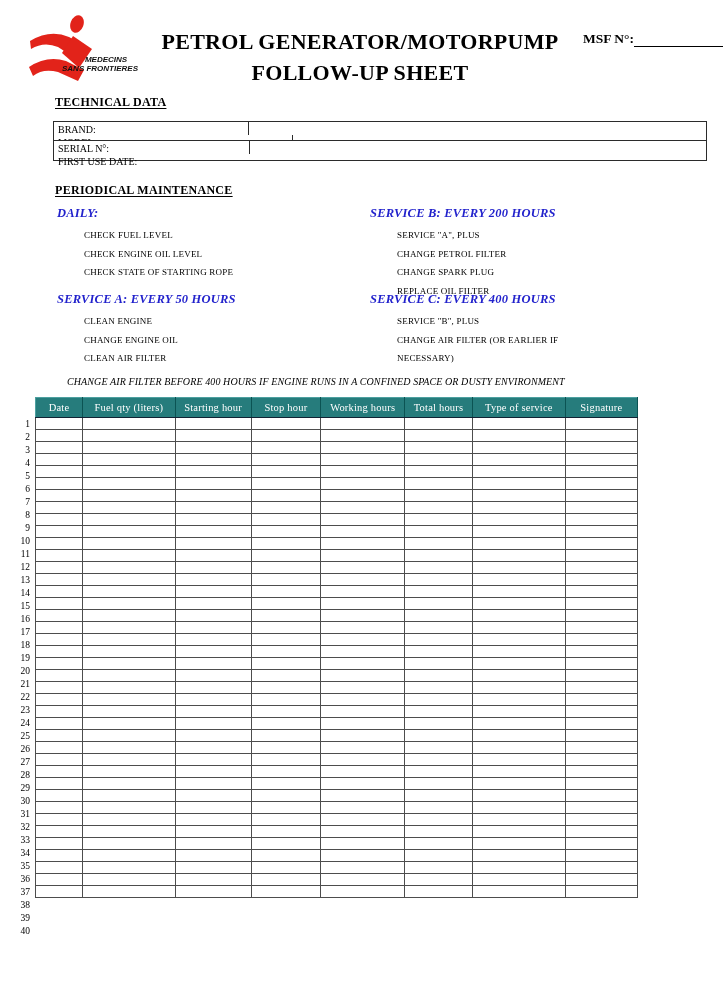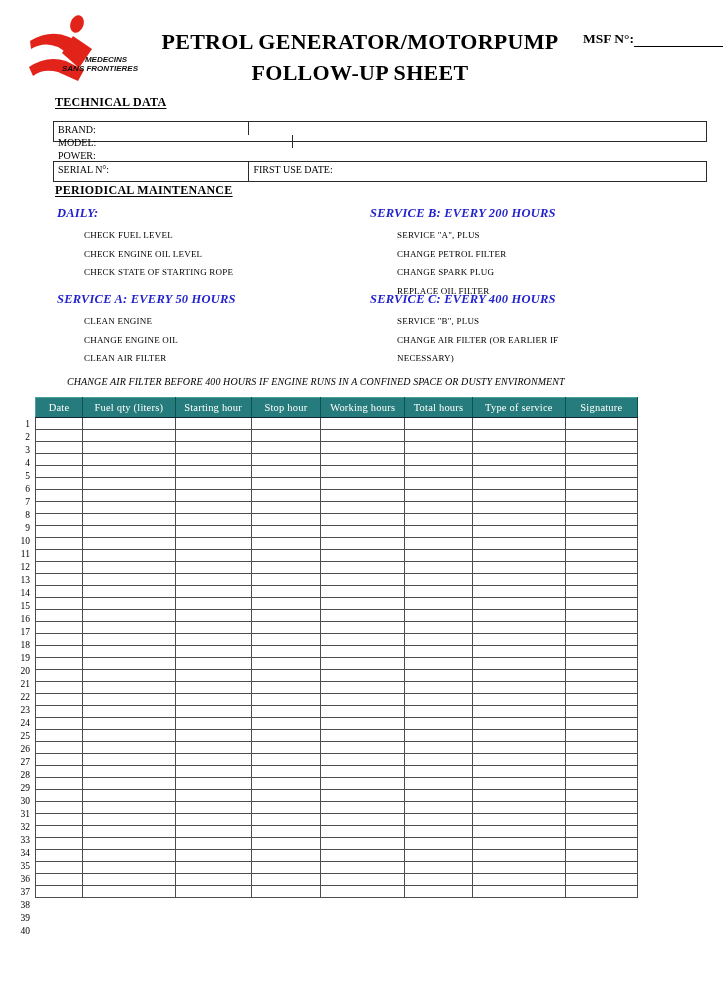--- a/index.html
+++ b/index.html
@@ -81,21 +81,21 @@
   </div>
 
   <div class="sec-head" style="left:55px;top:95px;">TECHNICAL DATA</div>
 
   <div class="tech-row" style="top:121px;flex-direction:column;">
     <div class="tech-cell" style="width:195px;"><span>BRAND:</span></div>
     <div class="tech-cell" style="width:239px;"><span>MODEL:</span></div>
     <div class="tech-cell" style="width:220px;"><span>POWER:</span></div>
   </div>
 
-  <div class="tech-row" style="top:161px;">
+  <div class="tech-row" style="top:140px;flex-direction:column;">
     <div class="tech-cell" style="width:196px;"><span>SERIAL N°:</span></div>
     <div class="tech-cell" style="width:458px;"><span>FIRST USE DATE:</span></div>
   </div>
 
   <div class="sec-head" style="left:55px;top:183px;">PERIODICAL MAINTENANCE</div>
 
   <div class="maint-sec" style="left:57px;top:206px;">
     <div class="maint-title">DAILY:</div>
     <div>
         <div class="mitem">CHECK FUEL LEVEL</div>

